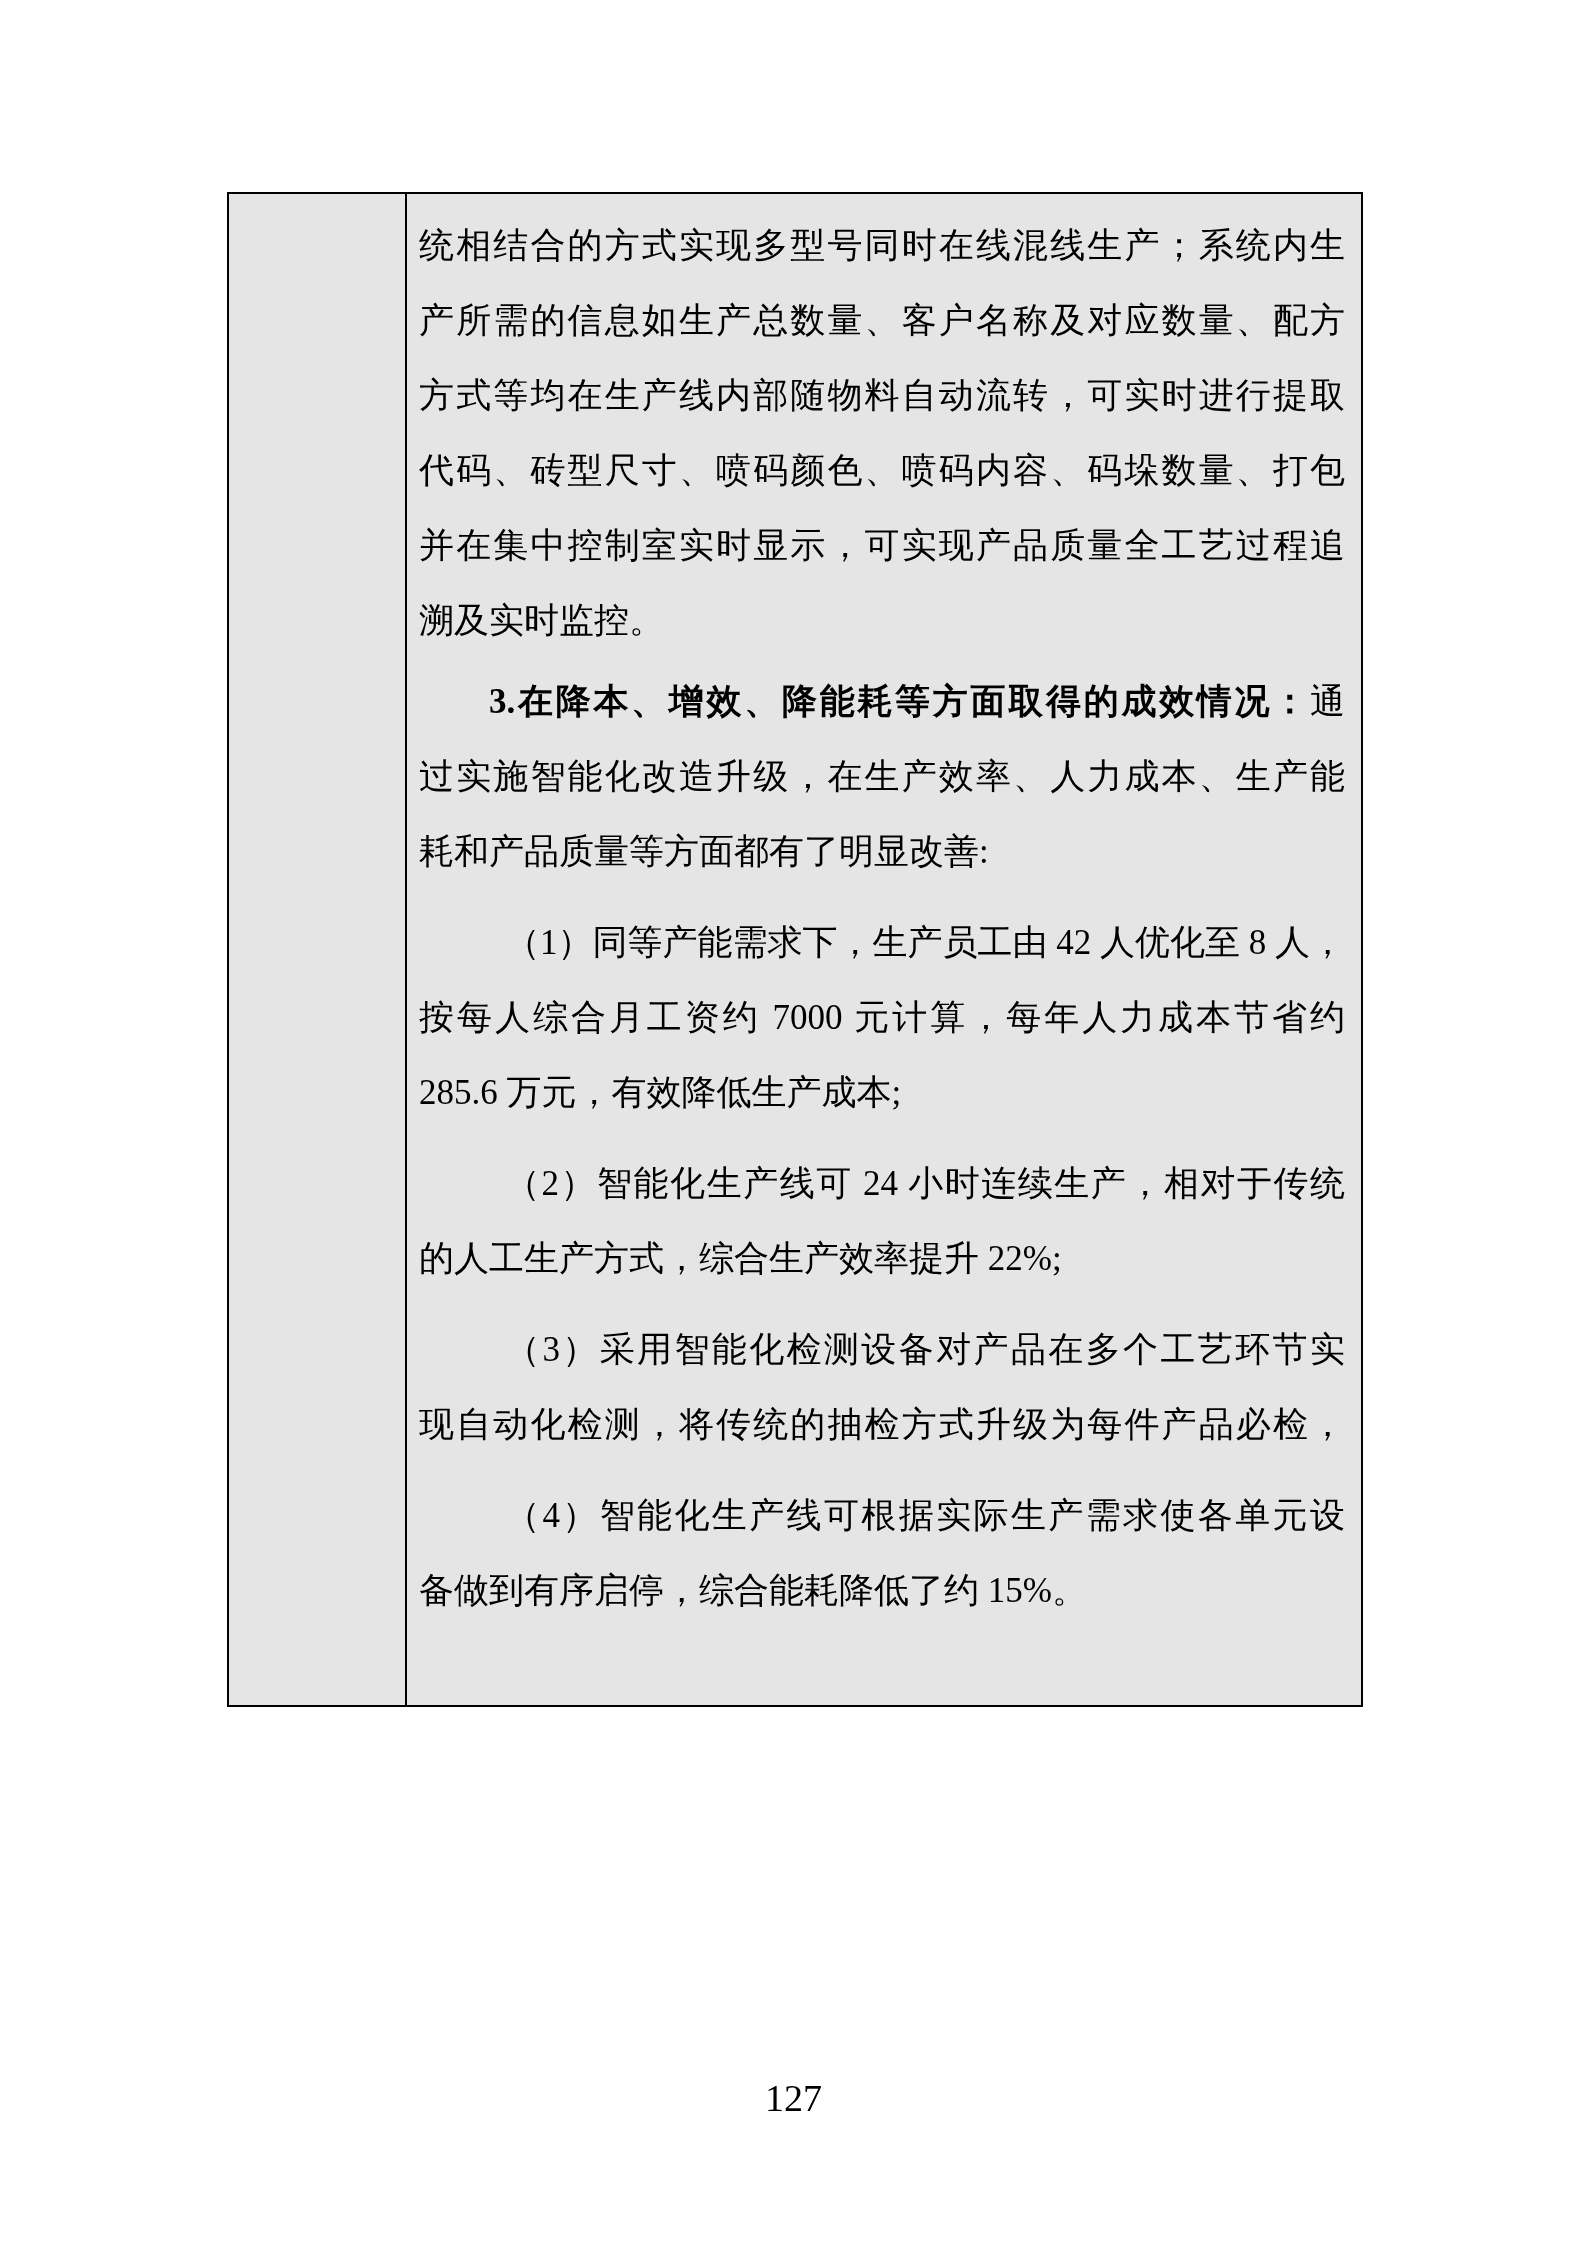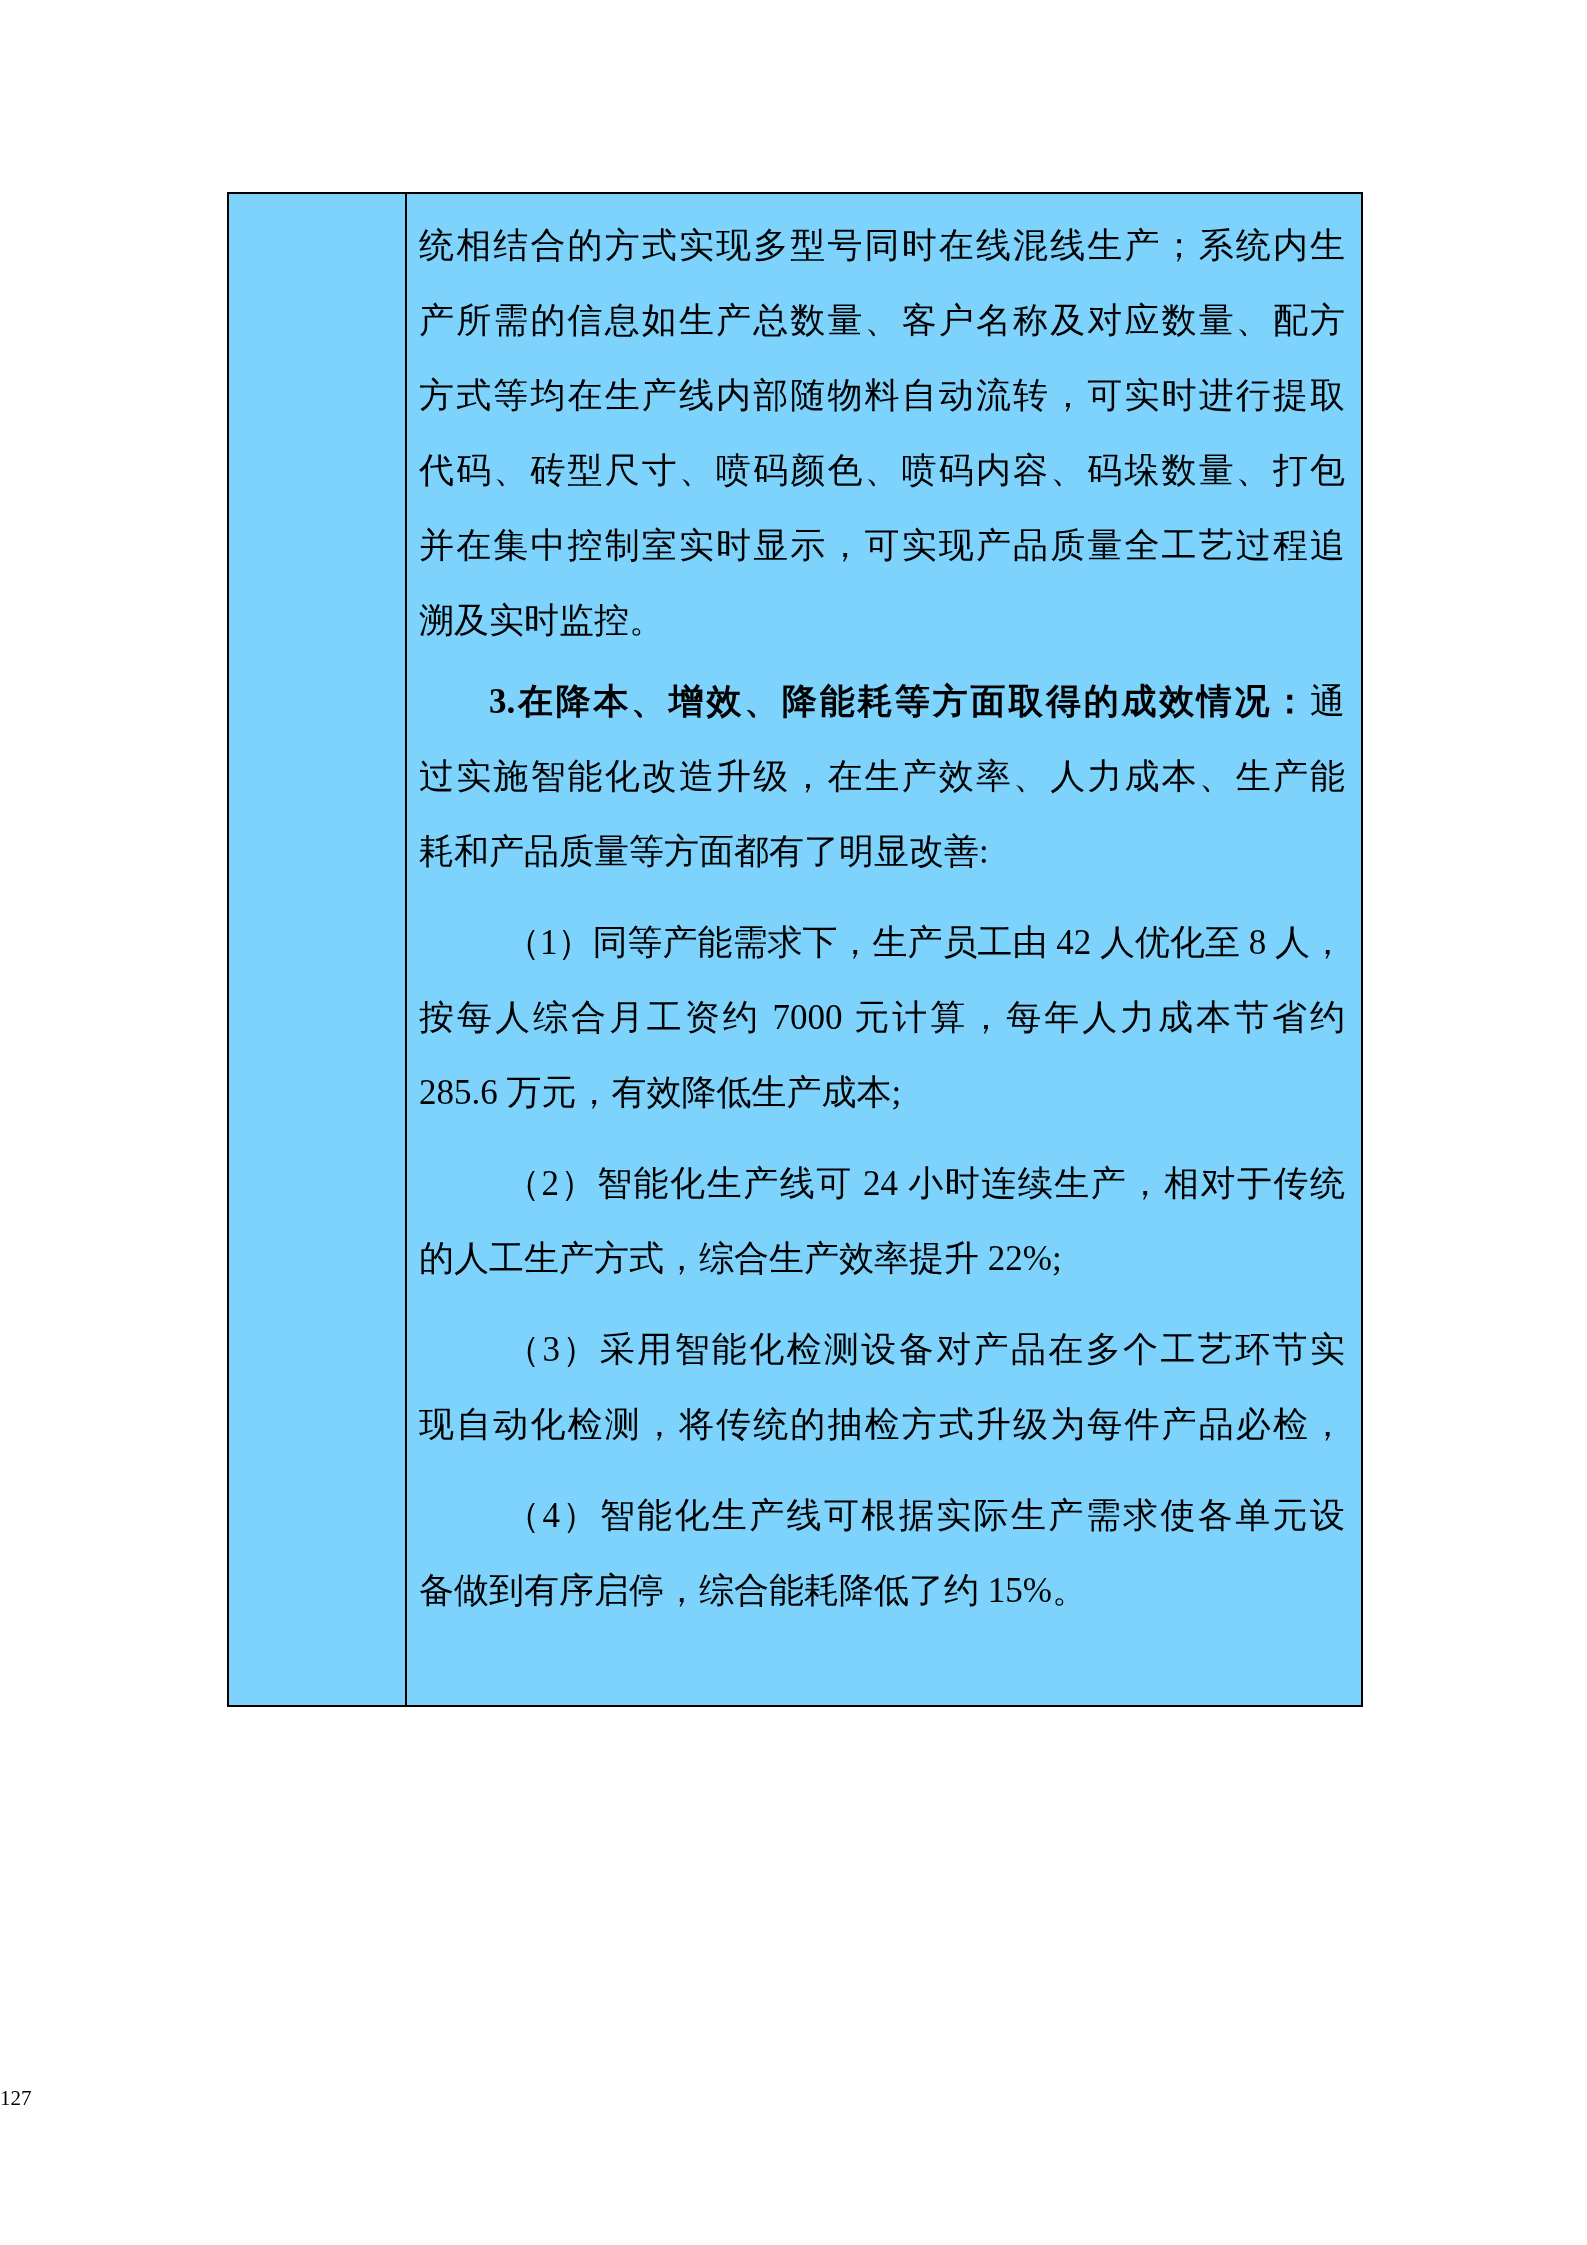--- a/index.html
+++ b/index.html
@@ -13,21 +13,21 @@
   }
   .doc-table {
     position: absolute;
     left: 227px;
     top: 192px;
     width: 1136px;
     height: 1515px;
     border: 2px solid #000000;
     box-sizing: border-box;
     display: flex;
-    background: #7dd3fc;
+    background: #e5e5e5;
   }
   .cell-left {
     width: 178px;
     flex: 0 0 178px;
     border-right: 2px solid #000000;
     box-sizing: border-box;
   }
   .cell-right {
     flex: 1;
     padding: 14px 16px 0 12px;
@@ -46,22 +46,22 @@
   .indent-h { text-indent: 70px; }
   .indent-p { text-indent: 86px; }
   .bold { font-weight: bold; }
   .heading-para { margin-top: 6px; }
   .item-para { margin-top: 16px; }
   .page-number {
     position: absolute;
     top: 2078px;
     left: 0;
     width: 100%;
-    text-align: left;
-    font-size: 21px;
+    text-align: center;
+    font-size: 38px;
     line-height: 40px;
     color: #000000;
   }
 </style>
 </head>
 <body>
 
 <div class="doc-table">
   <div class="cell-left"></div>
   <div class="cell-right">

